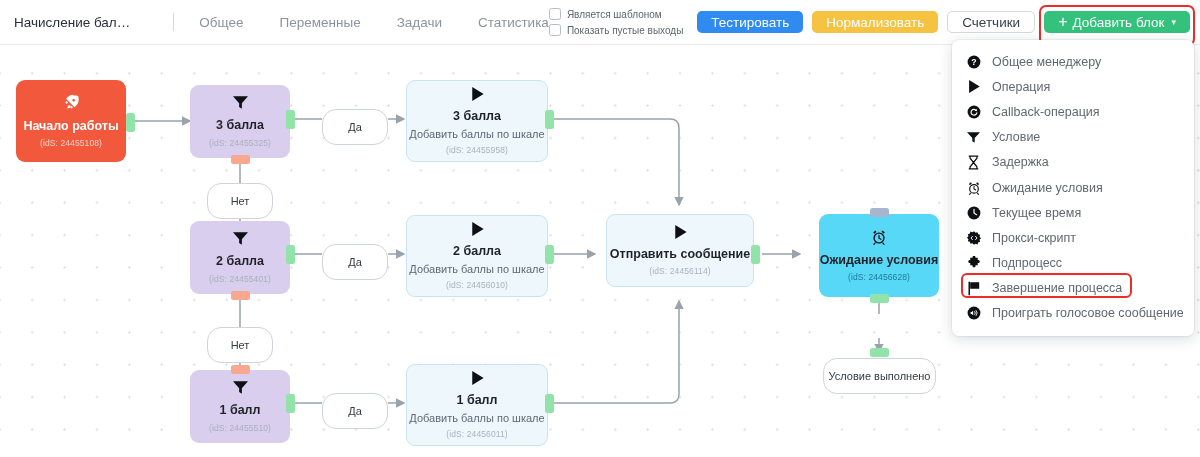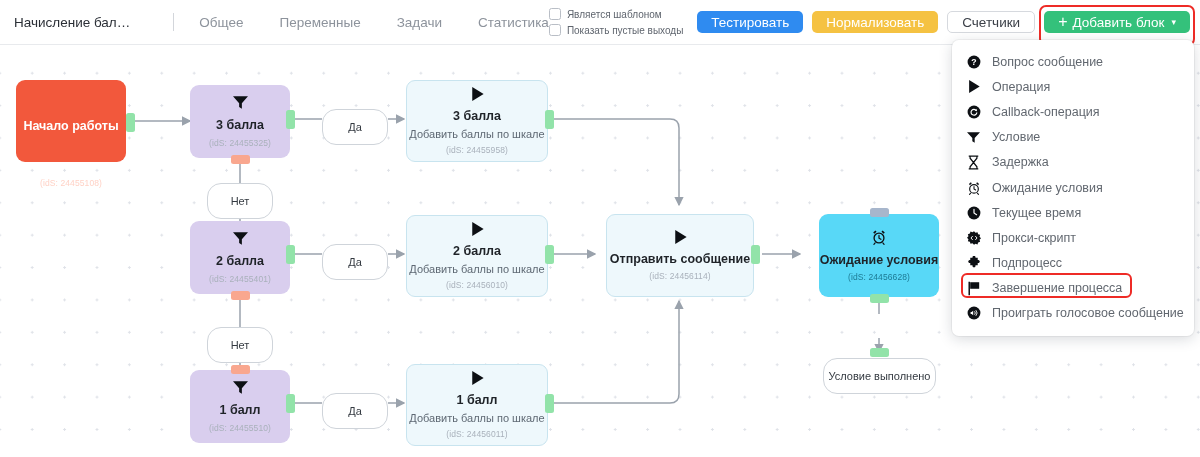--- a/index.html
+++ b/index.html
@@ -185,21 +185,21 @@
 
         <path d="M550,358 L670,358 Q679,358 679,349 L679,256" marker-end="url(#ah)"></path>
 
         <path d="M762,209 L800,209" marker-end="url(#ah)"></path>
 
         <path d="M879,250 L879,269"></path>
         <path d="M879,293 L879,307" marker-end="url(#ah)"></path>
       </g>
     </svg>
 
-    <div class="node n-start" style="left:16px; top:35px; width:110px; height:82px;gap:40px;">
+    <div class="node n-start" style="left:16px; top:35px; width:110px; height:82px;">
       <span class="nicon">
         <svg width="17" height="17" viewBox="0 0 24 24" fill="#ffffff">
           <path d="M14.8 2.2c3.5-.4 6.6.6 6.6.6s1 3.1.6 6.6c-.3 2.6-1.5 5-3.4 6.9l-2.3 2.3-5.9-5.9-.1-.1L4.4 6.6l2.3-2.3c1.9-1.9 4.3-3.1 6.9-3.4zm1.6 7.9a1.9 1.9 0 1 0-2.7-2.7 1.9 1.9 0 0 0 2.7 2.7z"></path>
           <path d="M7.5 16.5c-1 1-1.7 4.3-1.7 4.3s3.3-.7 4.3-1.7a1.85 1.85 0 1 0-2.6-2.6z"></path>
           <path d="M3.2 12.1l2.1-2.1 1.9 1.9-2.1 2.1zM10 18.8l2.1-2.1 1.9 1.9-2.1 2.1z"></path>
         </svg>
       </span>
       <div class="ntitle">Начало работы</div>
       <div class="nid">(idS: 24455108)</div>
     </div>
@@ -275,21 +275,21 @@
         <svg width="13" height="14" viewBox="0 0 14 16" fill="#0d1014">
             <path d="M1 0l13 8-13 8z"></path>
           </svg>
       </span>
       <div class="ntitle">1 балл</div>
       <div class="nsub">Добавить баллы по шкале</div>
       <div class="nid">(idS: 24456011)</div>
     </div>
     <div class="handle h-green" style="left:545px; top:349px; width:9px; height:19px;"></div>
 
-    <div class="node n-action" style="left:606px; top:169px; width:148px; height:83px;">
+    <div class="node n-action" style="left:606px; top:169px; width:148px; height:73px;">
       <span class="nicon">
         <svg width="13" height="14" viewBox="0 0 14 16" fill="#0d1014">
             <path d="M1 0l13 8-13 8z"></path>
           </svg>
       </span>
       <div class="ntitle">Отправить сообщение</div>
       <div class="nid">(idS: 24456114)</div>
     </div>
     <div class="handle h-green" style="left:751px; top:200px; width:9px; height:19px;"></div>
 
@@ -315,21 +315,21 @@
 
   <div class="dropdown">
 
     <div class="dd-item">
       <span class="dd-ico">
         <svg width="14" height="14" viewBox="0 0 24 24">
             <circle cx="12" cy="12" r="11" fill="#0d1014"></circle>
             <text x="12" y="17.2" font-size="15" font-weight="bold" text-anchor="middle" fill="#fff" font-family="Liberation Sans, sans-serif">?</text>
           </svg>
       </span>
-      <span class="dd-lbl">Вопрос сообщение</span>
+      <span class="dd-lbl">Общее менеджеру</span>
     </div>
 
     <div class="dd-item">
       <span class="dd-ico">
         <svg width="12" height="13" viewBox="0 0 14 16" fill="#0d1014">
             <path d="M1 0l13 8-13 8z"></path>
           </svg>
       </span>
       <span class="dd-lbl">Операция</span>
     </div>

